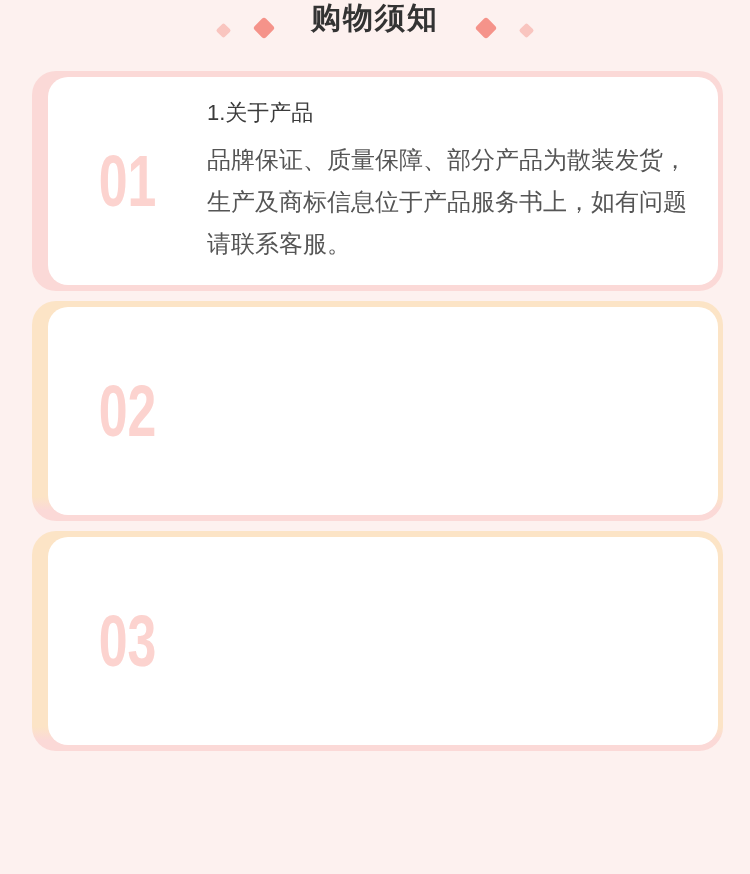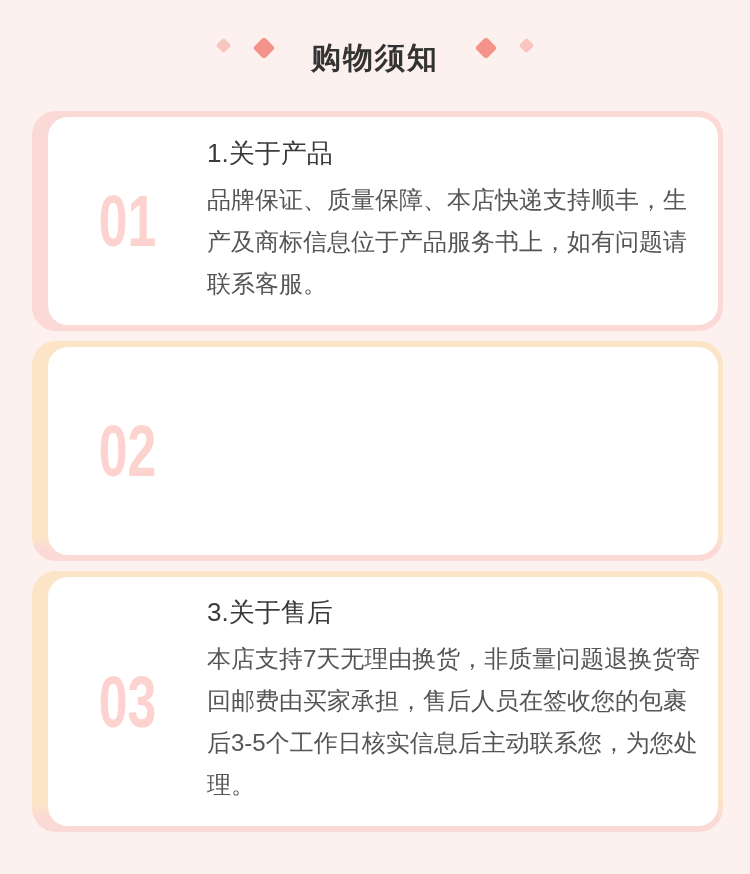--- a/index.html
+++ b/index.html
@@ -9,23 +9,22 @@
     height: 874px;
     background: #fdf1ef;
     font-family: "Liberation Sans", "DejaVu Sans", sans-serif;
     overflow: hidden;
   }
   .page { width: 750px; height: 874px; }
 
   
   .title-row {
     display: flex;
-    align-items: flex-start;
+    align-items: flex-end;
     justify-content: center;
-    padding-top: 40px;
     gap: 27px;
   }
   .page-title {
     font-size: 30px;
     line-height: 36px;
     font-weight: 700;
     color: #333333;
     letter-spacing: 2px;
     margin: 0 12px;
   }
@@ -80,21 +79,21 @@
     color: #fcd3cf;
     transform: scaleX(0.72);
     transform-origin: 50% 50%;
     user-select: none;
   }
   .card-text {
     flex: 1 1 auto;
     padding-right: 16px;
   }
   .card-heading {
-    font-size: 26px;
+    font-size: 22px;
     line-height: 30px;
     font-weight: 400;
     color: #3a3a3a;
     margin: 0 0 11px 0;
   }
   .card-body {
     font-size: 24px;
     line-height: 42px;
     color: #555555;
     margin: 0;
@@ -114,37 +113,33 @@
     <span class="diamond small"></span>
   </div>
 
   <div class="cards">
 
     <section class="card">
       <div class="card-inner">
         <div class="card-number">01</div>
         <div class="card-text">
           <h2 class="card-heading">1.关于产品</h2>
-          <p class="card-body">品牌保证、质量保障、本店快递支持顺丰，生产及商标信息位于产品服务书上，如有问题请联系客服。</p>
+          <p class="card-body">品牌保证、质量保障、部分产品为散装发货，生产及商标信息位于产品服务书上，如有问题请联系客服。</p>
         </div>
       </div>
     </section>
 
     <section class="card peach">
       <div class="card-inner">
         <div class="card-number">02</div>
         <div class="card-text">
         </div>
       </div>
     </section>
 
     <section class="card peach">
       <div class="card-inner">
         <div class="card-number">03</div>
-        <div class="card-text">
-          <h2 class="card-heading">3.关于售后</h2>
-          <p class="card-body">本店支持7天无理由换货，非质量问题退换货寄回邮费由买家承担，售后人员在签收您的包裹后3-5个工作日核实信息后主动联系您，为您处理。</p>
-        </div>
       </div>
     </section>
 
   </div>
 </div>
 
 </body></html>

